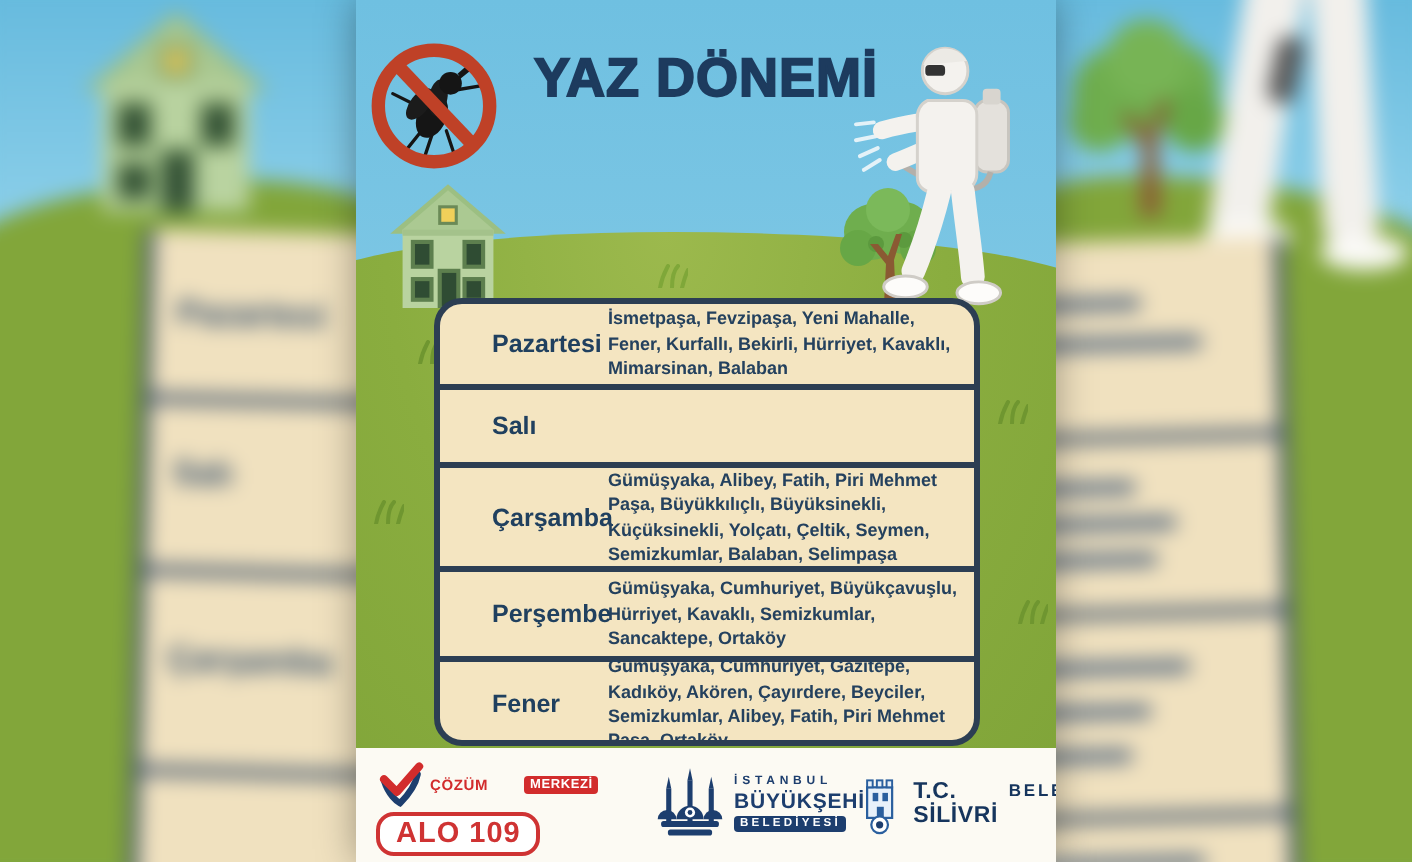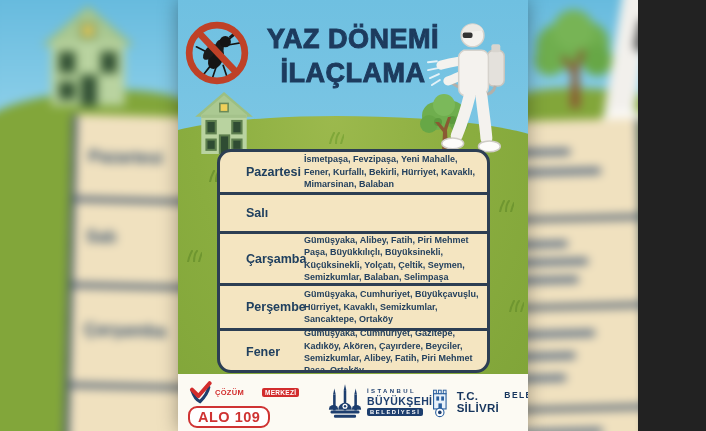--- a/index.html
+++ b/index.html
@@ -1,16 +1,16 @@
 <!DOCTYPE html>
 <html><head>
 <meta charset="utf-8">
 <style>
   html,body{margin:0;padding:0;background:#222;}
-  .stage{position:relative;width:638px;height:431px;overflow:hidden;
+  .stage{position:relative;width:706px;height:431px;overflow:hidden;
          font-family:"Liberation Sans",sans-serif;background:#74c1e1;}
   .stage *{box-sizing:border-box;}
 
   
   .bg-panel{position:absolute;top:0;height:431px;overflow:hidden;}
   .bg-left{left:0;width:178px;}
   .bg-right{left:528px;width:178px;}
   .bg-blur{position:absolute;left:-10px;top:-10px;right:-10px;bottom:-10px;filter:blur(5px);}
   .bg-sky{position:absolute;left:0;top:0;right:0;background:linear-gradient(#64b9dd,#8ccfe9);}
   .bg-left .bg-sky{height:125px;}
@@ -162,21 +162,20 @@
       </svg>
     <svg class="tuft" style="left:330px;top:300px;" viewBox="0 0 16 12">
       <path d="M2 12 C3 6 5 3 6 1 M8 12 C8 6 9 3 11 1 M13 12 C14 8 15 5 16 3" stroke="#6f9630" stroke-width="2" fill="none" stroke-linecap="round"></path>
       </svg>
     <svg class="tuft" style="left:150px;top:132px;" viewBox="0 0 16 12">
       <path d="M2 12 C3 6 5 3 6 1 M8 12 C8 6 9 3 11 1 M13 12 C14 8 15 5 16 3" stroke="#7fa739" stroke-width="2" fill="none" stroke-linecap="round"></path>
       </svg>
 
     <div class="title">
       <div>YAZ DÖNEMİ</div>
-      <div>İLAÇLAMA</div>
     </div>
 
     <svg class="icon-box no-mosq" viewBox="0 0 64 64">
       <g stroke="#151515" stroke-width="1.6" fill="none" stroke-linecap="round">
         <path d="M26 44 L18 54 M31 46 L27 58 M38 44 L42 56 M24 32 L12 26 M42 20 L52 12 M44 24 L56 22"></path>
       </g>
       <ellipse cx="31" cy="37" rx="7" ry="11" fill="#151515" transform="rotate(24 31 37)"></ellipse>
       <ellipse cx="25" cy="31" rx="4.5" ry="9" fill="#1b1b1b" transform="rotate(38 25 31)"></ellipse>
       <ellipse cx="34" cy="28" rx="4.5" ry="9" fill="#1b1b1b" transform="rotate(10 34 28)"></ellipse>
       <circle cx="40" cy="21" r="5.5" fill="#151515"></circle>

